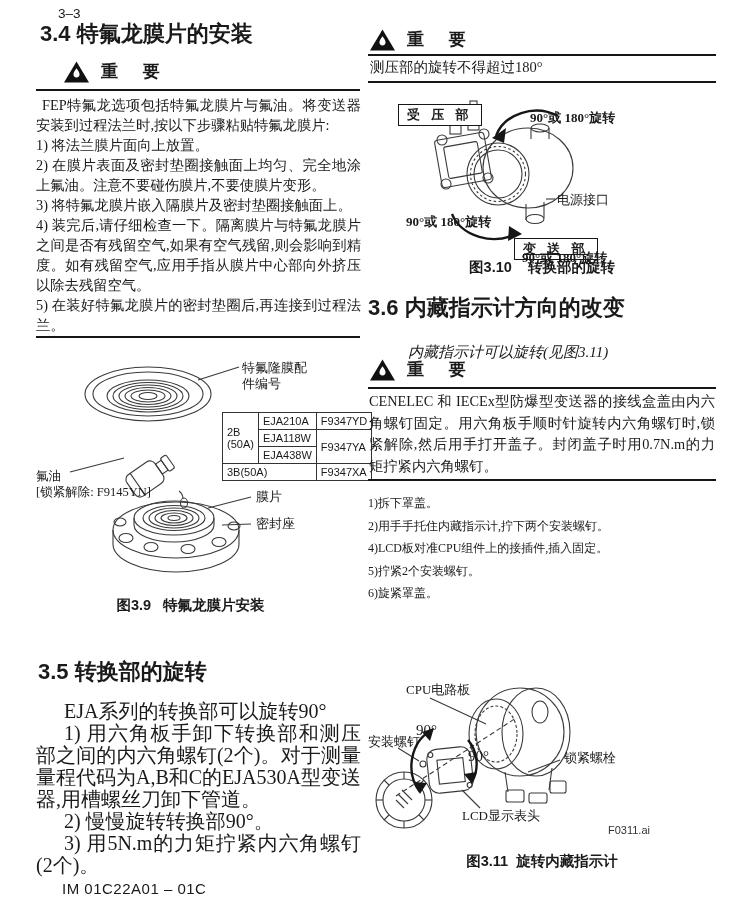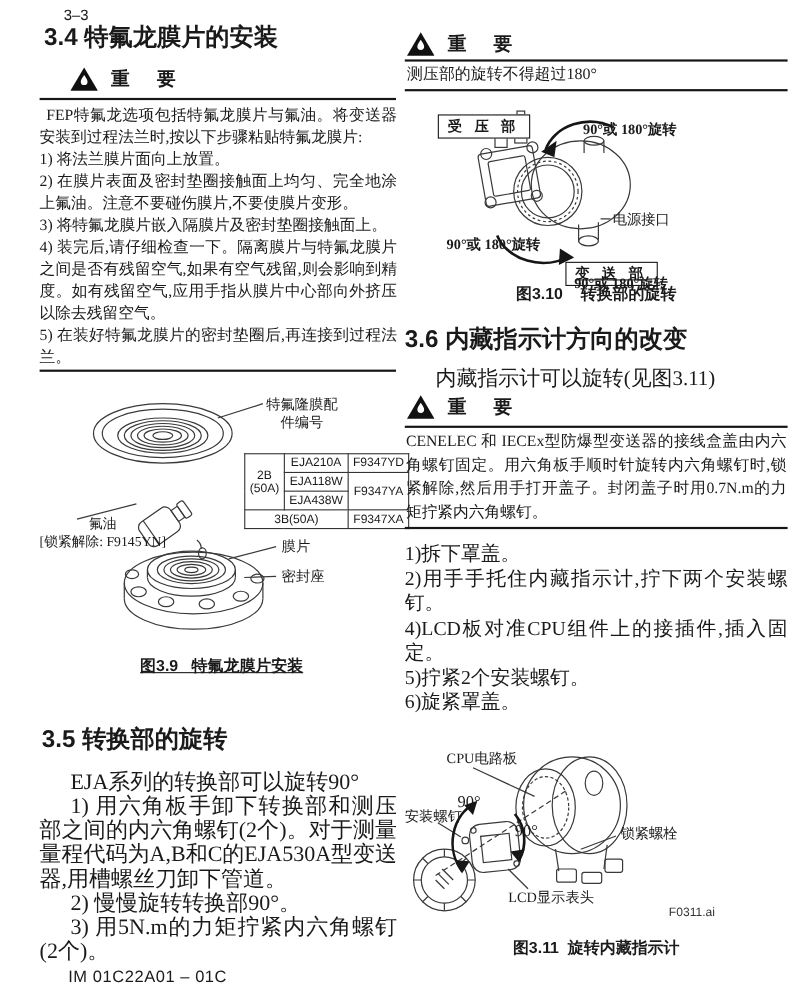--- a/index.html
+++ b/index.html
@@ -10,36 +10,36 @@
   }
   .abs{position:absolute;}
   .h2{font-family:"Liberation Sans",sans-serif;font-weight:bold;font-size:22px;line-height:24px;white-space:nowrap;}
   .rule{position:absolute;height:2px;background:#161616;}
   .imp{position:absolute;display:flex;align-items:center;gap:12px;
        font-family:"Liberation Sans",sans-serif;font-weight:bold;font-size:17px;letter-spacing:10px;}
   .imp svg{width:25px;height:22px;flex:0 0 auto;}
   .body-txt p{margin:0;font-size:14.3px;line-height:20px;text-align:justify;}
   .body-txt p.lead{text-indent:6px;}
   .s35 p{margin:0;font-size:20px;line-height:22px;text-indent:28px;text-align:justify;}
-  .steps p{margin:0;font-size:18px;line-height:22.5px;text-align:justify;}
+  .steps p{margin:0;font-size:12px;line-height:22.5px;text-align:justify;}
   .caption{position:absolute;text-align:center;font-family:"Liberation Sans",sans-serif;
            font-weight:bold;font-size:14.5px;white-space:pre;}
-  .fig{position:absolute;text-align:center;}
+  .fig{position:absolute;}
   .fig svg{position:absolute;left:0;top:0;}
   .fig-label{position:absolute;font-size:13px;line-height:16px;white-space:pre-line;}
   .fig-label.bold{font-weight:bold;}
   .boxed{position:absolute;border:1.5px solid #161616;padding:1px 8px;
          font-size:13px;font-weight:bold;letter-spacing:4px;white-space:nowrap;background:#fff;}
   .parts-table{position:absolute;border-collapse:collapse;font-family:"Liberation Sans",sans-serif;
                font-size:11px;line-height:12px;background:#fff;}
   .parts-table td{border:1px solid #333;padding:2px 4px;white-space:pre-line;}
   .footer{position:absolute;font-family:"Liberation Sans",sans-serif;font-size:15px;letter-spacing:0.5px;}
   .pageno{position:absolute;font-family:"Liberation Sans",sans-serif;font-weight:normal;font-size:13.5px;}
   .fileref{position:absolute;font-family:"Liberation Sans",sans-serif;font-size:11px;color:#333;}
-  .intro{position:absolute;font-size:19px;text-indent:28px;margin:0;}
+  .intro{position:absolute;font-size:15px;text-indent:28px;margin:12px;font-style:italic;}
   .notice-line{position:absolute;font-size:14.5px;margin:0;}
   .just{ text-align:justify;}
   svg .ln{stroke:#3a3a3a;fill:none;stroke-width:1.1;}
   svg .thick{stroke:#161616;fill:none;stroke-width:2.4;}
 </style>
 </head>
 <body>
 
 <div class="page">
 
@@ -134,21 +134,21 @@
         <td colspan="2">3B(50A)</td>
         <td>F9347XA</td>
       </tr>
     </tbody>
       </table>
     <div class="fig-label" style="left:0px;top:118px;font-size:12.5px;">氟油
 [锁紧解除: F9145YN]</div>
     <div class="fig-label" style="left:220px;top:139px;">膜片</div>
     <div class="fig-label" style="left:220px;top:166px;">密封座</div>
   </div>
-  <div class="caption" style="left:39px;top:596px;width:325px;text-decoration:underline;">图3.9   特氟龙膜片安装</div>
+  <div class="caption" style="left:28px;top:596px;width:325px;">图3.9   特氟龙膜片安装</div>
 
   <div class="abs h2" style="left:38px;top:660px;">3.5 转换部的旋转</div>
   <div class="abs s35" style="left:36px;top:700px;width:325px;">
     <p>EJA系列的转换部可以旋转90°</p>
     <p>1) 用六角板手卸下转换部和测压部之间的内六角螺钉(2个)。对于测量量程代码为A,B和C的EJA530A型变送器,用槽螺丝刀卸下管道。</p>
     <p>2) 慢慢旋转转换部90°。</p>
     <p>3) 用5N.m的力矩拧紧内六角螺钉(2个)。</p>
   </div>
 
   <div class="footer" style="left:62px;top:880px;">IM 01C22A01 – 01C</div>

